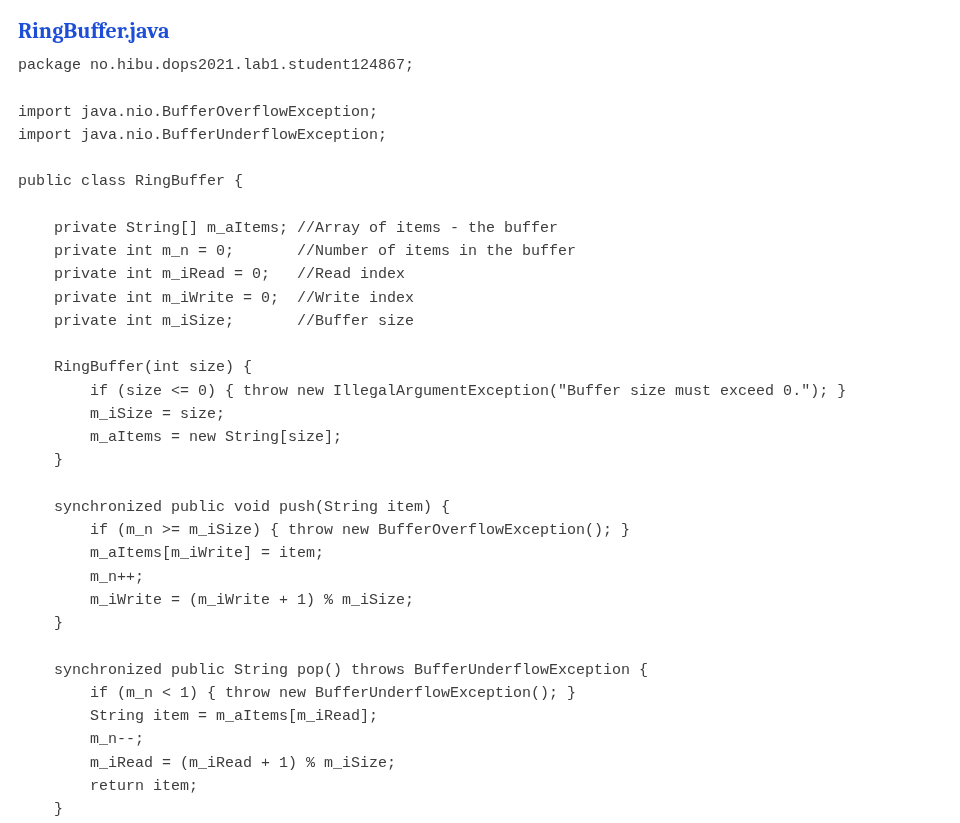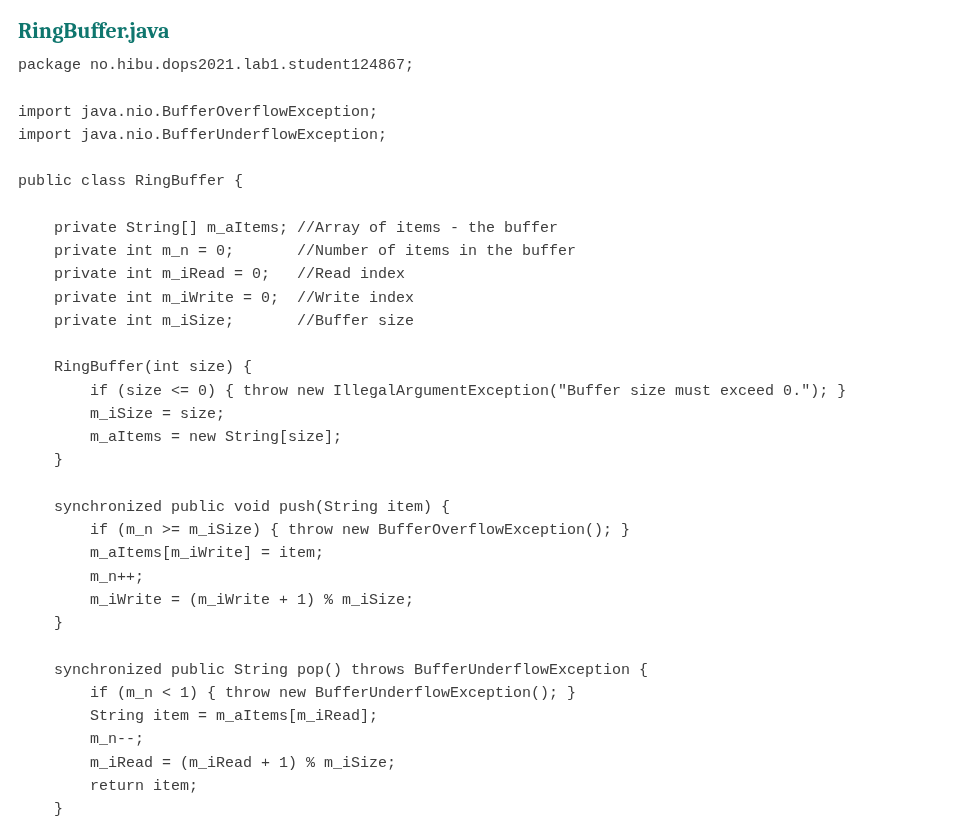--- a/index.html
+++ b/index.html
@@ -10,21 +10,21 @@
     font-size: 15px;
     line-height: 1.55;
     color: #3a3a3a;
     width: 960px;
     box-sizing: border-box;
   }
   .title {
     font-family: Cambria, Georgia, "Times New Roman", serif;
     font-size: 22px;
     font-weight: bold;
-    color: #0f766e;
+    color: #1d4ed8;
     margin: 0 0 6px 0;
   }
   pre {
     margin: 0;
     font-family: "Courier New", Courier, monospace;
     font-size: 15px;
     line-height: 1.55;
     white-space: pre;
     color: #3d3d3d;
   }

